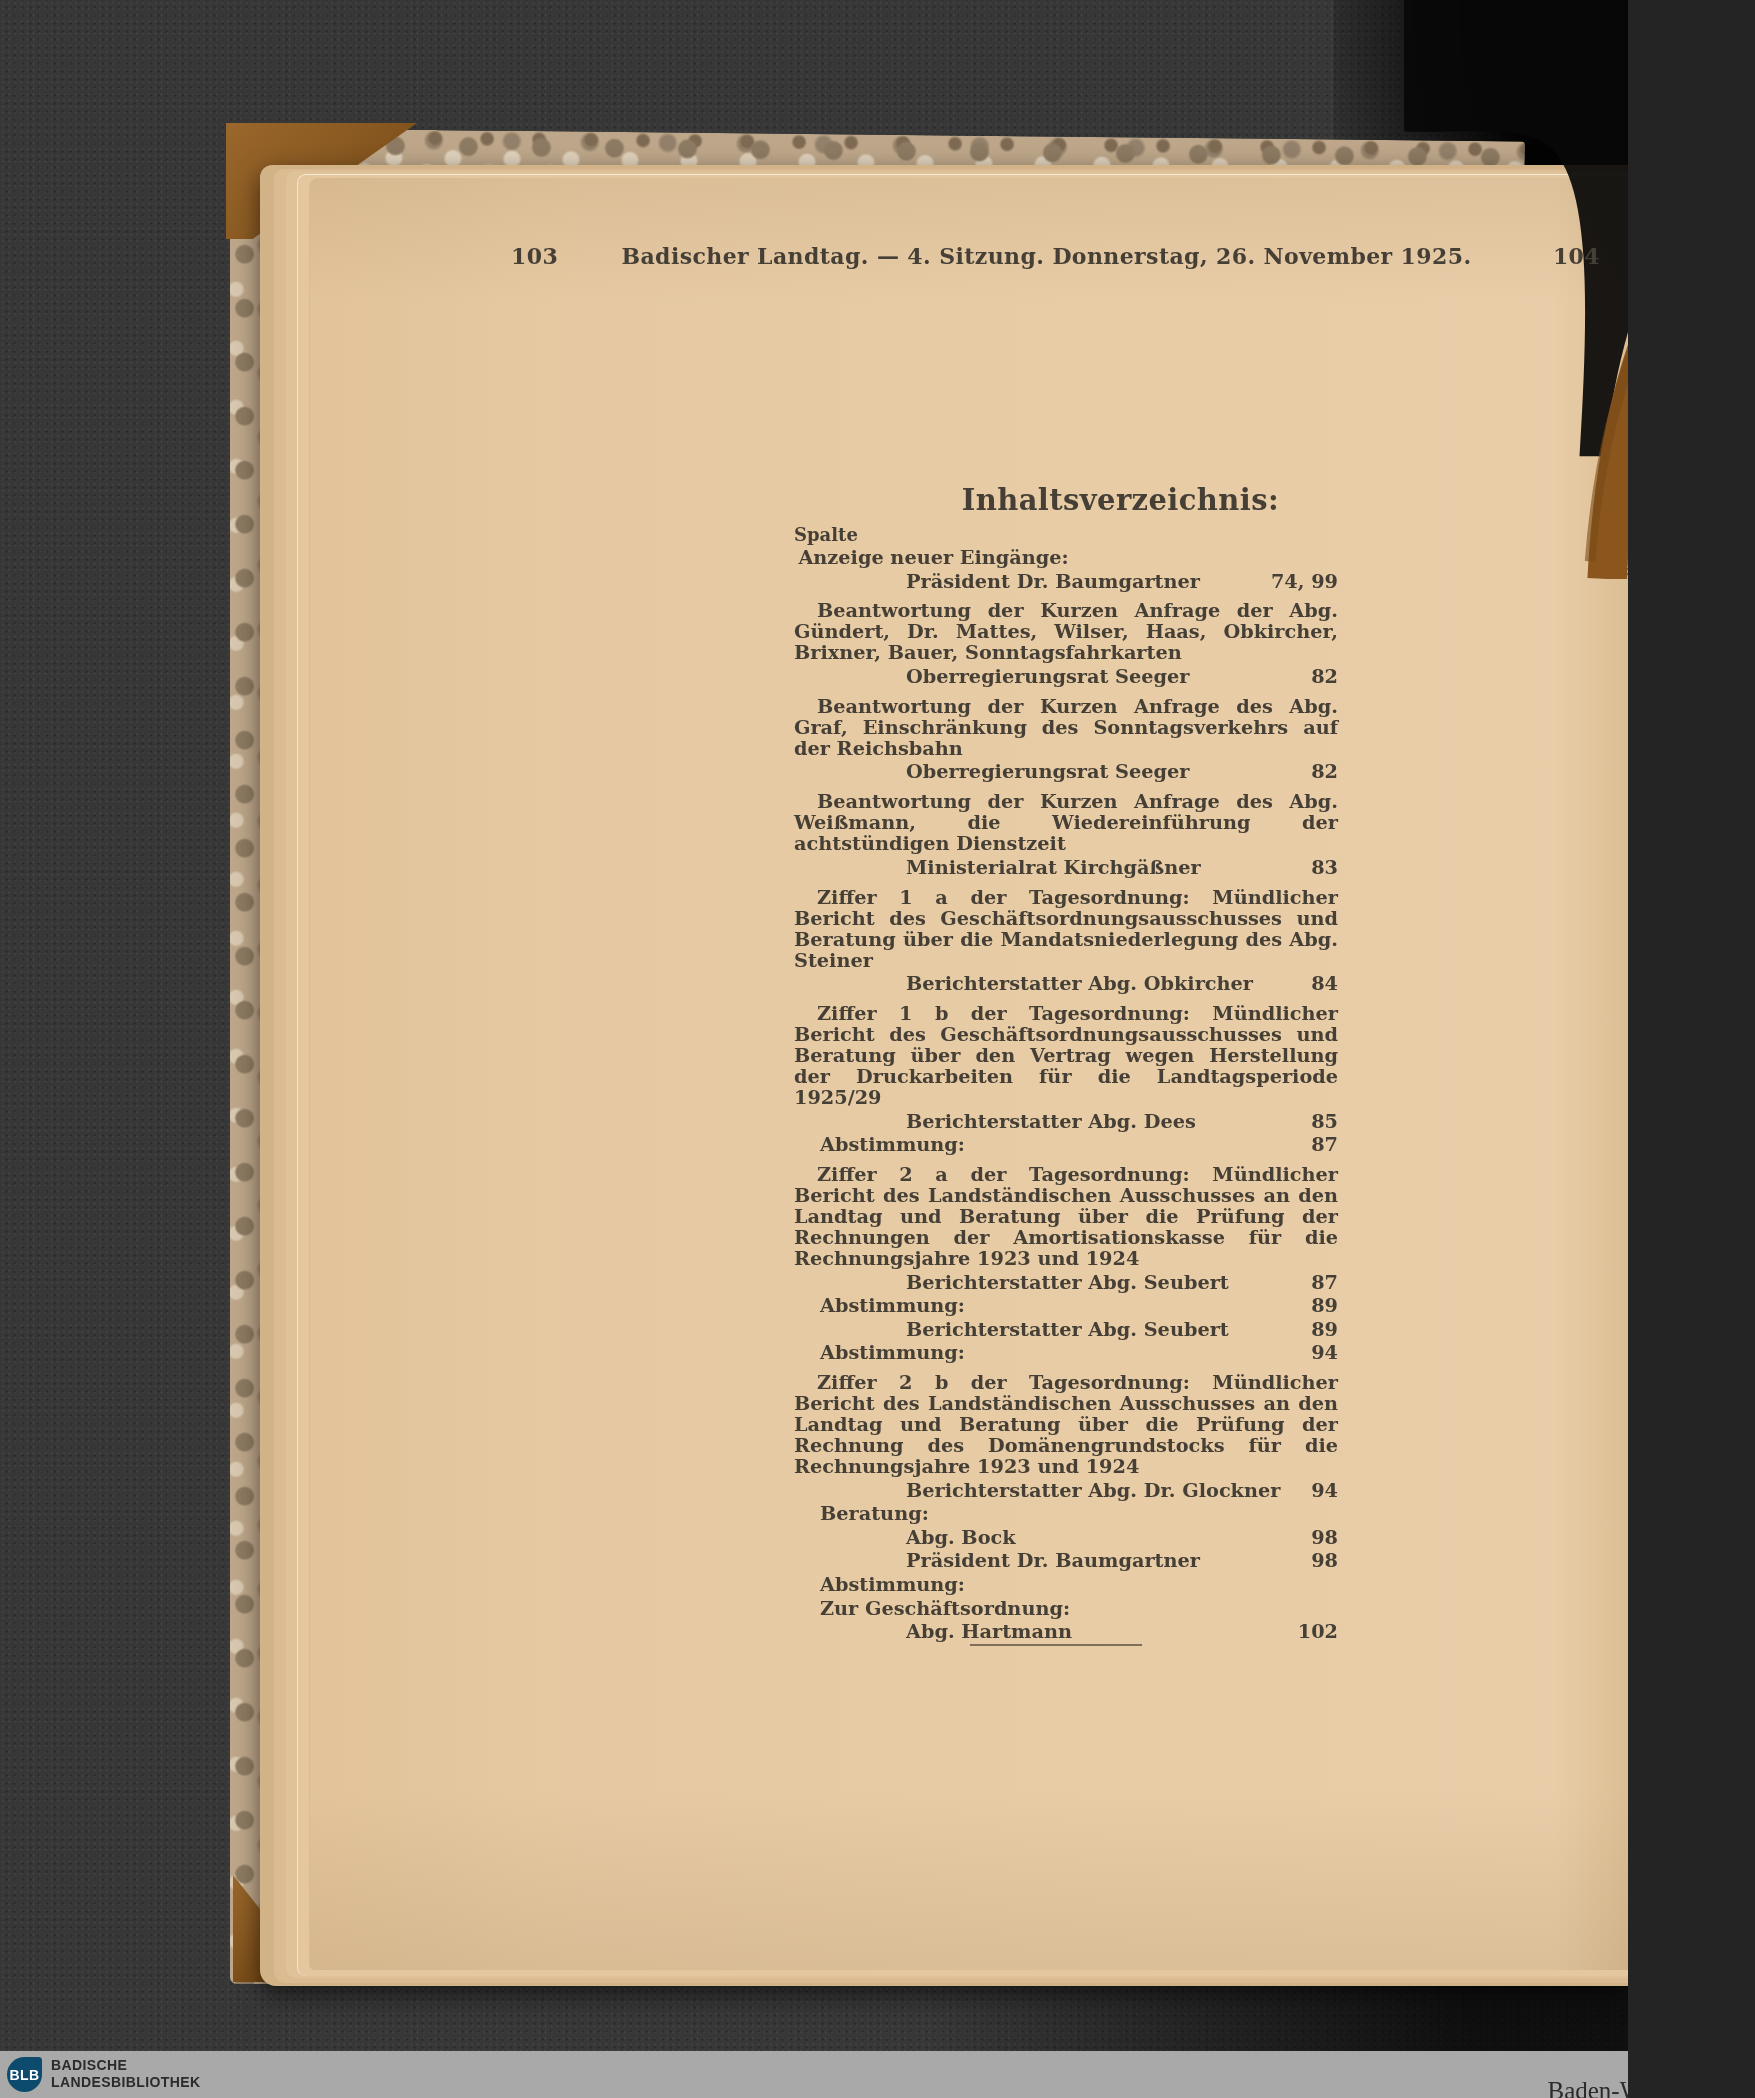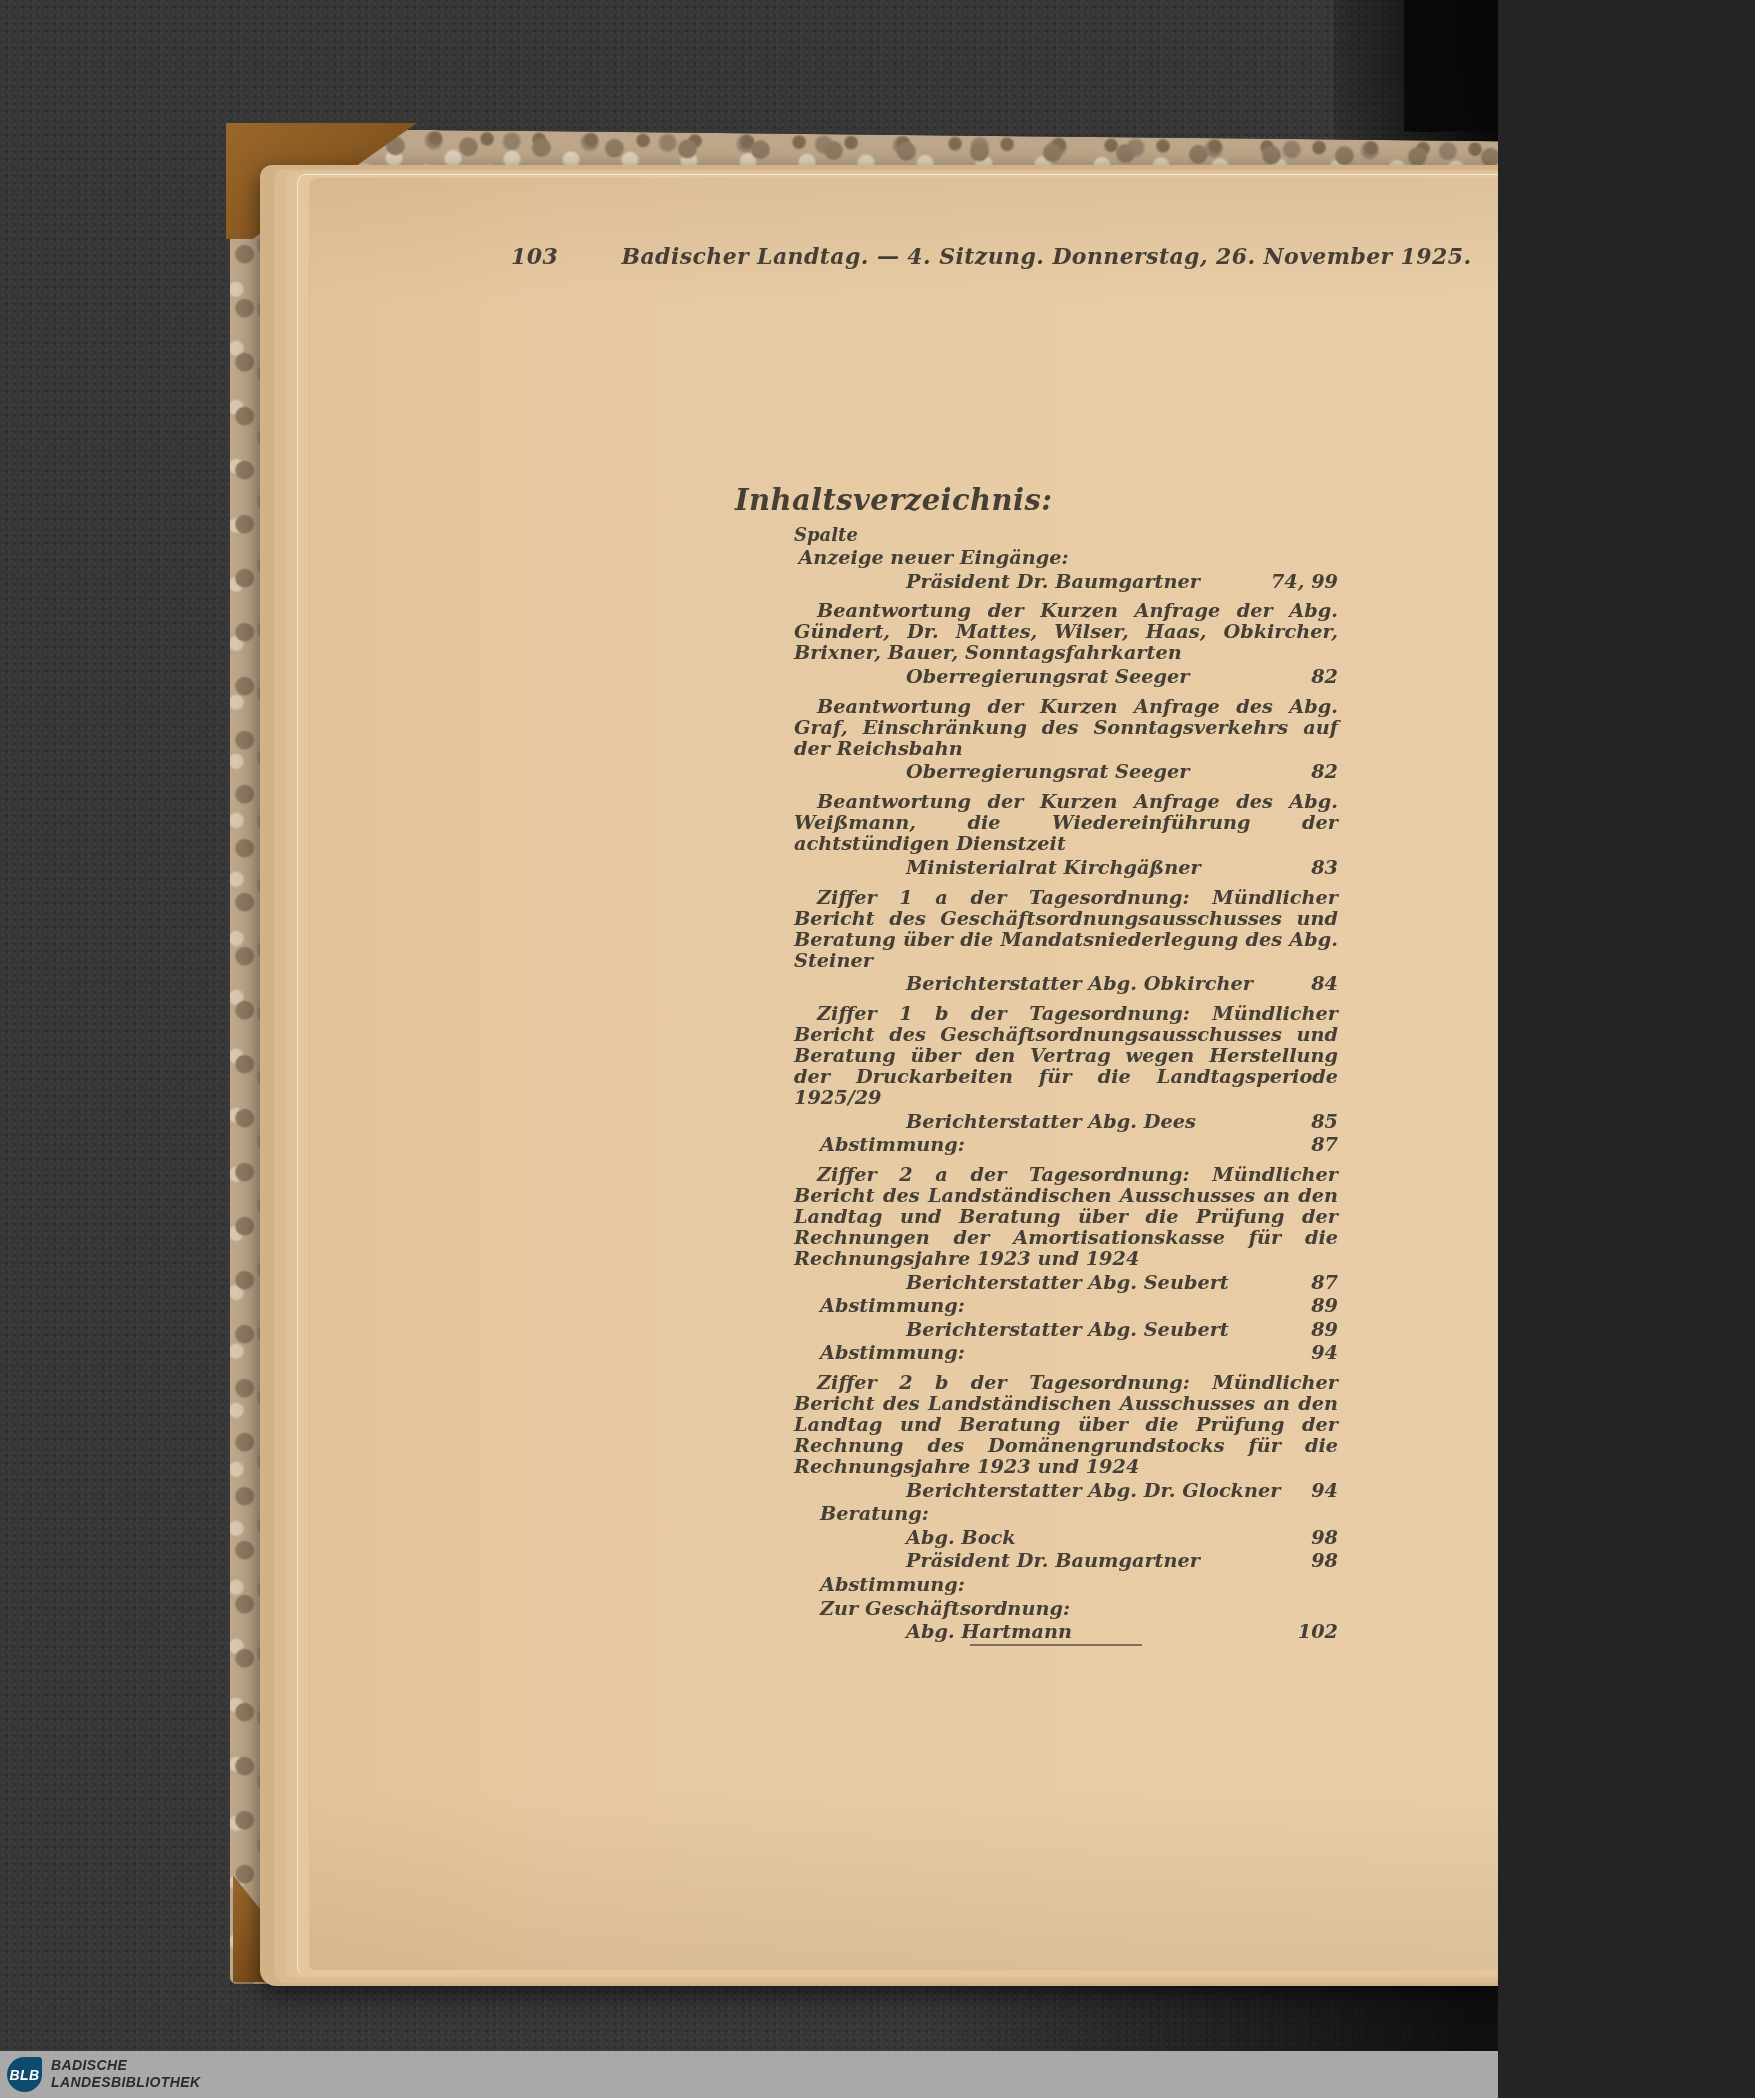--- a/index.html
+++ b/index.html
@@ -1,25 +1,24 @@
 <!DOCTYPE html>
 <html style="font-size:14px"><head>
 <meta charset="utf-8">
 <style>
   html,body{margin:0;padding:0;background:#242424;}
   .scene{
-    position:relative;width:1498px;height:2099px;overflow:hidden;
+    position:relative;width:1628px;height:2099px;overflow:hidden;
     background-color:#373737;
     background-image:
       radial-gradient(rgba(255,255,255,.055) 0.9px, transparent 1.2px),
       radial-gradient(rgba(0,0,0,.30) 0.9px, transparent 1.2px);
     background-size:6.1px 6.1px,8px 8px;
     background-position:0 0,2.6px 3.5px;
     font-family:"DejaVu Serif", serif;
-    font-style:italic;
   }
   
   .shadow-tr{position:absolute;left:1334px;top:0;width:421px;height:527px;
     background:radial-gradient(ellipse at 95% 0%, rgba(0,0,0,.95) 42%, rgba(0,0,0,0) 78%);}
   .shadow-br{position:absolute;left:922px;top:1966px;width:834px;height:88px;
     background:linear-gradient(90deg, rgba(0,0,0,0), rgba(0,0,0,.72) 65%);}
   
   .marble{
     background-color:#bda689;
     background-image:
@@ -59,21 +58,21 @@
       rgba(120,90,50,0) 90%, rgba(120,90,50,.12));}
   
   .spine-svg{position:absolute;left:1404px;top:0;width:351px;height:579px;}
   
   .content{position:absolute;left:309px;top:178px;width:1447px;height:1792px;
     color:#453f36;font-weight:700;}
   .page-head{position:absolute;top:65px;left:0;right:0;font-size:22px;letter-spacing:0.4px;}
   .page-head .center{display:block;text-align:center;margin-left:28px;}
   .pn-left{position:absolute;left:202px;top:0;}
   .pn-right{position:absolute;right:156px;top:0;}
-  .toc-title{position:absolute;top:305px;left:426px;width:544px;text-align:left;
+  .toc-title{position:absolute;top:305px;left:426px;width:544px;text-align:right;
     font-size:29px;letter-spacing:0.4px;}
   .spalte{position:absolute;top:346px;left:485px;width:544px;font-size:18px;}
   .toc{position:absolute;top:369px;left:485px;width:544px;font-size:19.3px;line-height:21px;}
   .row{display:flex;margin-top:2.6px;}
   .row .num{margin-left:auto;padding-left:8.8px;white-space:nowrap;}
   .row.heading{padding-left:4.4px;margin-top:0;}
   .row.speaker{padding-left:112px;gap:6px;}
   .row.sub{padding-left:26px;}
   .row.paragraph{display:block;margin-top:8.8px;text-align:justify;text-indent:23px;}
   .divider{position:absolute;top:1466px;left:661px;width:172px;height:1.8px;background:#6b5e4d;opacity:.85;}

